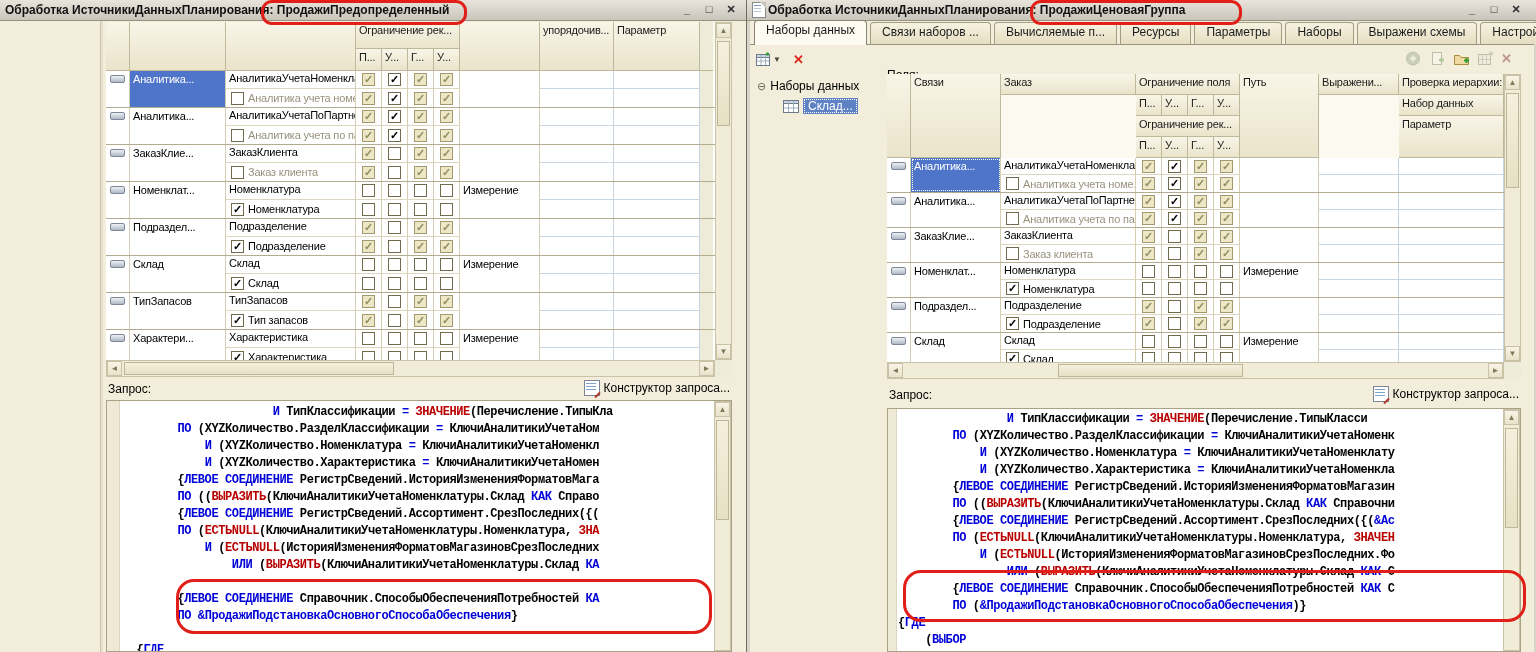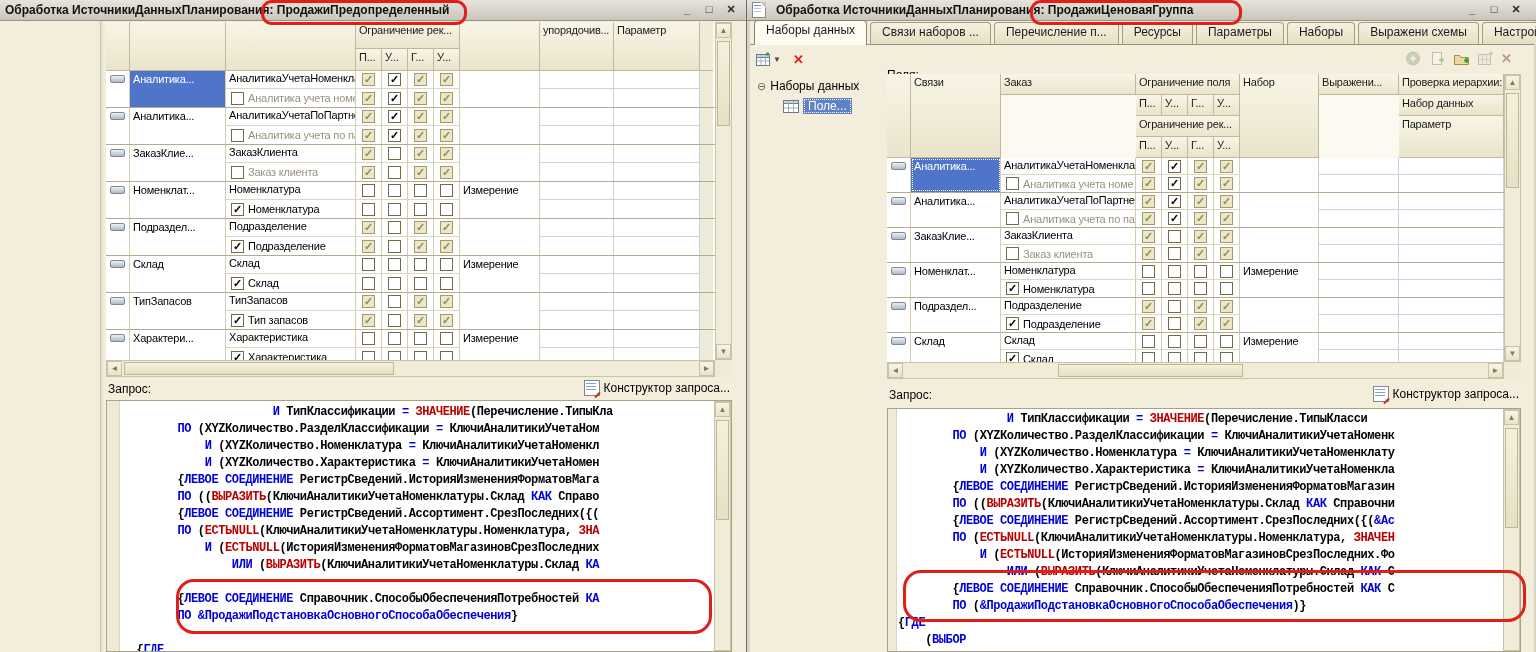--- a/index.html
+++ b/index.html
@@ -5,21 +5,21 @@
   html,body{margin:0;padding:0;width:1536px;height:652px;overflow:hidden;
     font-family:"Liberation Sans",sans-serif;background:#DFDCD3;position:relative}
   .win{position:absolute;top:0;height:652px;background:#F2EEDB}
   #win-left{left:0;width:746px;border-right:1px solid #8B8777}
   #win-right{left:746px;width:790px;border-left:1px solid #6F6B5D;border-right:1px solid #6F6B5D;
     box-shadow:inset 3px 0 0 #D8D4C8, inset -3px 0 0 #D8D4C8}
   .titlebar{position:absolute;left:0;top:0;right:0;height:20px;
     background:linear-gradient(#E8E4DC,#C9C5BB);border-bottom:1px solid #96927F;
     display:flex;align-items:center;font-size:12px;font-weight:bold;color:#111;white-space:nowrap;overflow:hidden}
   .tb-text{padding-left:5px}
-  #win-right .tb-text{padding-left:10px}
+  #win-right .tb-text{padding-left:2px}
   .win-controls{position:absolute;top:1px;display:flex;gap:8px;z-index:5}
   #win-left .win-controls{right:8px}
   #win-right .win-controls{right:14px}
   .wc{width:14px;height:16px;text-align:center;font-size:11px;font-weight:bold;color:#2E2E2E;line-height:16px}
   .doc-ico{width:12px;height:14px;background:#fff;border:1px solid #8A8A8A;margin-left:5px;position:relative;flex:none}
   .doc-ico:before{content:"";position:absolute;left:1px;top:2px;width:7px;height:1px;background:#7A9AC0;box-shadow:0 3px 0 #B9C6D4,0 6px 0 #B9C6D4}
   .doc-ico:after{content:"";position:absolute;right:-1px;top:-1px;border:3px solid;border-color:#C9C5BB #C9C5BB transparent transparent}
 
   
   .tabbar{position:absolute;left:3px;right:3px;top:21px;height:24px;display:flex;align-items:flex-end;
@@ -492,21 +492,21 @@
   </div>
   <div class="win-controls">
     <span class="wc">_</span>
     <span class="wc">□</span>
     <span class="wc">✕</span>
   </div>
 
   <div class="tabbar" id="rw-tabs">
       <div class="tab active">Наборы данных</div>
       <div class="tab">Связи наборов ...</div>
-      <div class="tab">Перечисление п...</div>
+      <div class="tab">Вычисляемые п...</div>
       <div class="tab">Ресурсы</div>
       <div class="tab">Параметры</div>
       <div class="tab">Наборы</div>
       <div class="tab">Выражени схемы</div>
       <div class="tab">Настройки</div>
     </div>
 
   <div class="toolrow-ico" style="left:8px;top:52px;position:absolute">
     <svg class="ico16" viewBox="0 0 17 15">
       <rect x="1.5" y="2.5" width="13" height="11" fill="#fff" stroke="#6B7B8C"></rect>
@@ -550,39 +550,39 @@
     <span>Наборы данных</span>
   </div>
   <div class="tree-row" style="left:36px;top:98px">
     <svg class="ico16" style="width:16px;height:13px" viewBox="0 0 16 13">
       <rect x="0.5" y="0.5" width="15" height="12" fill="#fff" stroke="#6B7B8C"></rect>
       <rect x="0.5" y="0.5" width="15" height="3" fill="#CBD7E2" stroke="#6B7B8C"></rect>
       <line x1="5.5" y1="1" x2="5.5" y2="12" stroke="#9FB0C0"></line>
         <line x1="10.5" y1="1" x2="10.5" y2="12" stroke="#9FB0C0"></line>
       <line x1="1" y1="8" x2="15" y2="8" stroke="#9FB0C0"></line>
     </svg>
-    <span class="tsel">Поле...</span>
+    <span class="tsel">Склад...</span>
   </div>
 
   <div class="ftable" style="left:140px;top:74px;width:634px;height:305px">
     <div class="fgrid rcols rhead">
       <div class="hc" style="grid-column:1;grid-row:1/5"></div>
       <div class="hc" style="grid-column:2;grid-row:1/5">Связи</div>
       <div class="hc" style="grid-column:3;grid-row:1">Заказ</div>
       <div class="hc" style="grid-column:4/8;grid-row:1">Ограничение поля</div>
       <div class="hc" style="grid-column:4;grid-row:2">П...</div>
       <div class="hc" style="grid-column:5;grid-row:2">У...</div>
       <div class="hc" style="grid-column:6;grid-row:2">Г...</div>
       <div class="hc" style="grid-column:7;grid-row:2">У...</div>
       <div class="hc" style="grid-column:4/8;grid-row:3">Ограничение рек...</div>
       <div class="hc" style="grid-column:4;grid-row:4">П...</div>
       <div class="hc" style="grid-column:5;grid-row:4">У...</div>
       <div class="hc" style="grid-column:6;grid-row:4">Г...</div>
       <div class="hc" style="grid-column:7;grid-row:4">У...</div>
-      <div class="hc" style="grid-column:8;grid-row:1/5">Набор</div>
+      <div class="hc" style="grid-column:8;grid-row:1/5">Путь</div>
       <div class="hc" style="grid-column:9;grid-row:1">Выражени...</div>
       <div class="hc" style="grid-column:10;grid-row:1">Проверка иерархии:</div>
       <div class="hc" style="grid-column:10;grid-row:2">Набор данных</div>
       <div class="hc" style="grid-column:10;grid-row:3/5">Параметр</div>
     </div>
     <div id="right-rows">
         <div class="fgrid rcols rrow grp">
           <div class="bc gc" style="grid-area: 1 / 1 / 3;">
             <span class="grip"></span>
           </div>

